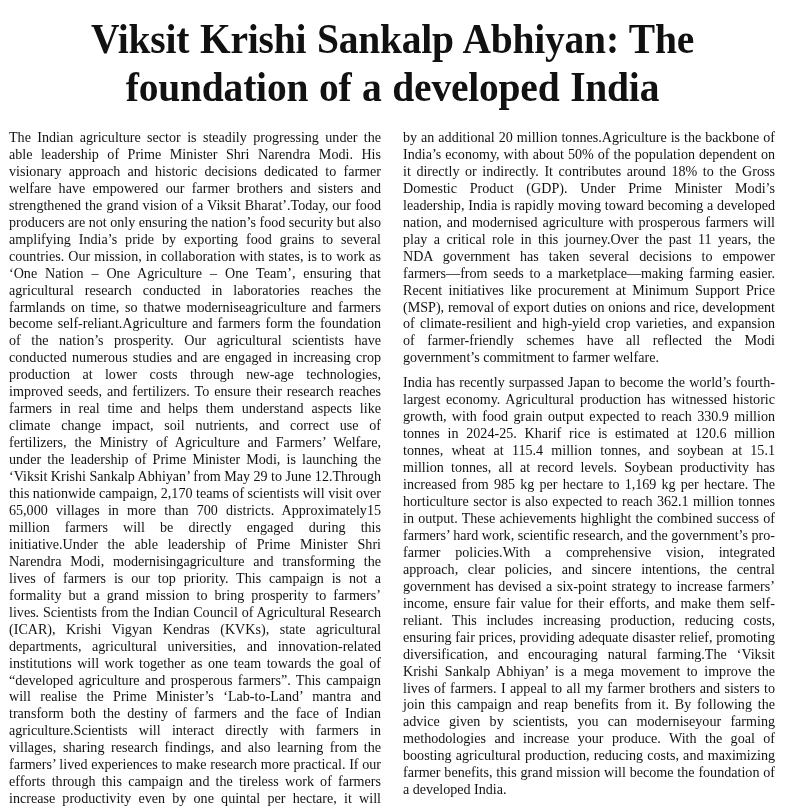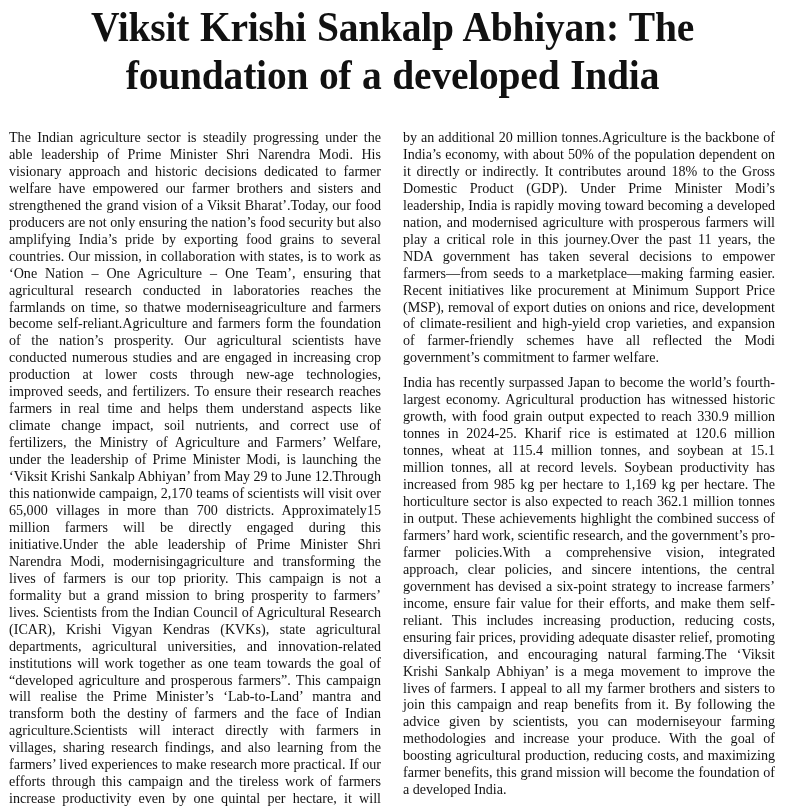--- a/index.html
+++ b/index.html
@@ -14,21 +14,21 @@
     overflow: hidden;
     font-family: "Liberation Serif", "DejaVu Serif", serif;
     color: #111111;
     -webkit-font-smoothing: antialiased;
   }
 
   .page {
     width: 785px;
     height: 620px;
     box-sizing: border-box;
-    padding: 0;
+    padding: 12px;
     position: relative;
   }
 
   
   .headline-block {
     padding: 4px 26px 0 26px;
     text-align: center;
   }
   .headline {
     font-family: "Liberation Serif", "DejaVu Serif", serif;

